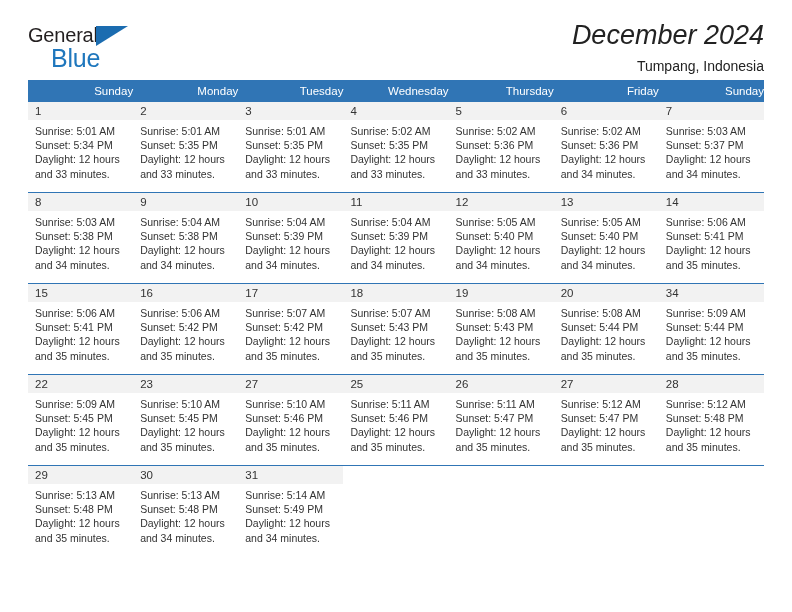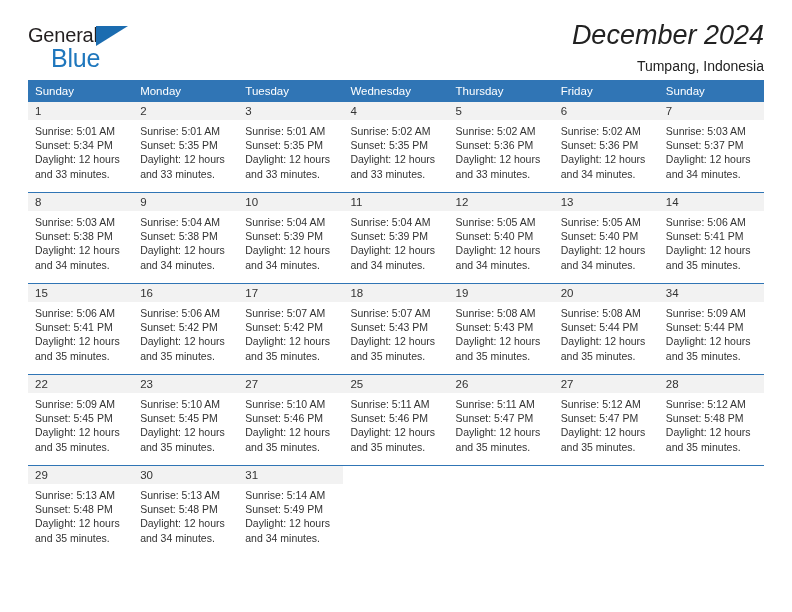--- a/index.html
+++ b/index.html
@@ -84,21 +84,21 @@
     width: 736px;
     border-collapse: collapse;
     table-layout: fixed;
     margin-top: 6px;
   }
   .calendar th {
     background: #3075b5;
     color: #ffffff;
     font-size: 11.5px;
     font-weight: normal;
-    text-align: left;
+    text-align: right;
     padding: 5px 0 5px 7px;
     height: 18px;
     box-sizing: border-box;
   }
   .calendar td {
     vertical-align: top;
     padding: 0;
     border-top: 1px solid #3075b5;
     height: 90px;
     box-sizing: border-box;

